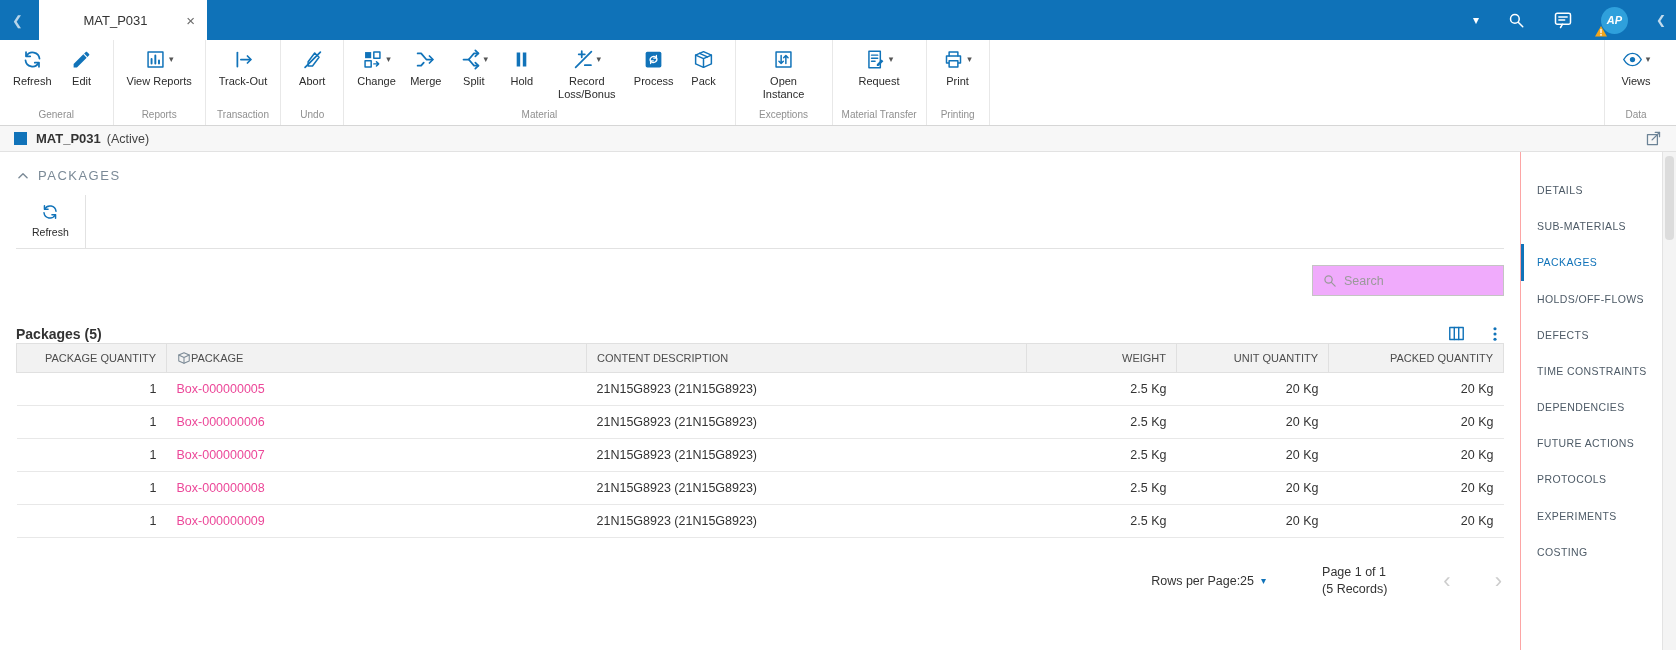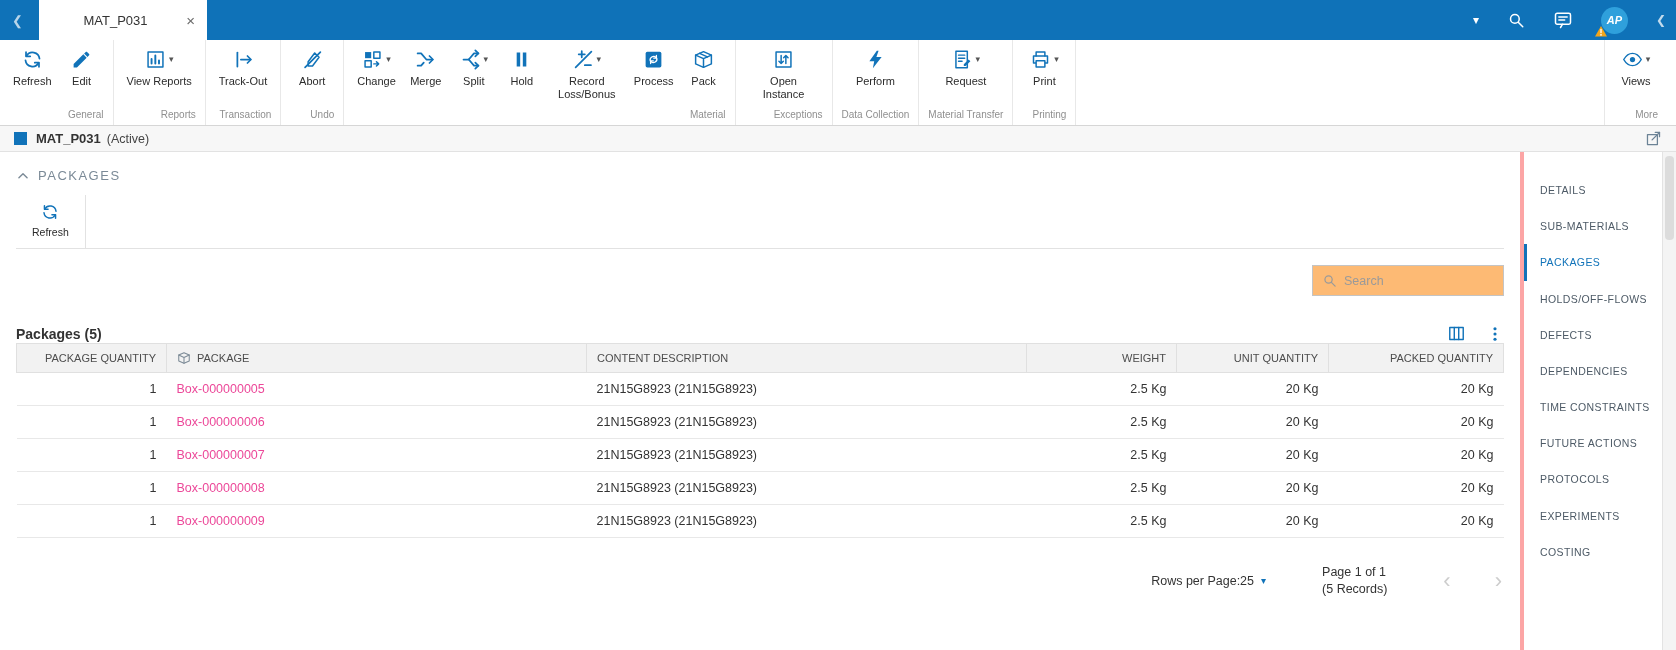--- a/index.html
+++ b/index.html
@@ -28,21 +28,21 @@
   
   .ribbon { flex: 0 0 86px; background: #fff; border-bottom: 1px solid #d6d6d6; display: flex; align-items: stretch; }
   .rgroup { display: flex; flex-direction: column; justify-content: space-between; border-right: 1px solid #e8e8e8; padding: 0 7px; }
   .rgroup.page-group { margin-left: auto; border-right: none; border-left: 1px solid #e8e8e8; padding-right: 16px; }
   .rbtns { display: flex; justify-content: center; }
   .rbtn { display: flex; flex-direction: column; align-items: center; gap: 5px; padding: 8px 6px 2px; min-width: 48px; cursor: pointer; background: none; border: none; }
   .riconrow { display: flex; align-items: center; gap: 3px; height: 22px; }
   .ricon svg { width: 21px; height: 21px; }
   .caret { font-size: 9px; color: #555; }
   .rlabel { font-size: 11px; color: #2b2b2b; text-align: center; line-height: 1.15; max-width: 70px; font-family: "Liberation Sans", sans-serif; }
-  .rcap { text-align: right; font-size: 10px; color: #8f8f8f; padding: 3px 2px 5px; white-space: nowrap; }
+  .rcap { text-align: center; font-size: 10px; color: #8f8f8f; padding: 3px 2px 5px; white-space: nowrap; }
 
   
   .contextbar { flex: 0 0 26px; background: #f7f7f7; border-bottom: 1px solid #e2e2e2; display: flex; align-items: center; padding: 0 14px; }
   .ctx-square { width: 13px; height: 13px; background: #1173B9; margin-right: 9px; }
   .ctx-title { font-size: 13px; font-weight: bold; color: #333; margin-right: 6px; }
   .ctx-status { font-size: 12.5px; color: #444; }
   .ctx-popout { margin-left: auto; cursor: pointer; }
 
   
   .workarea { flex: 1; display: flex; min-height: 0; }
@@ -51,50 +51,50 @@
   .sec-head { display: flex; align-items: center; gap: 8px; padding-top: 16px; }
   .sec-chev svg { width: 14px; height: 14px; }
   .sec-title { font-size: 13px; color: #7b8a97; letter-spacing: 1.5px; }
 
   .sec-toolbar { margin-top: 12px; border-bottom: 1px solid #e2e2e2; display: flex; }
   .sec-refresh { display: flex; flex-direction: column; align-items: center; gap: 5px; padding: 8px 16px 10px; border-right: 1px solid #e2e2e2; cursor: pointer; }
   .sec-refresh svg { width: 18px; height: 18px; }
   .sr-label { font-size: 10.5px; color: #2b2b2b; }
 
   .search-row { display: flex; justify-content: flex-end; margin-top: 16px; }
-  .searchbox { width: 192px; height: 31px; border: 1px solid #c4c4c4; display: flex; align-items: center; padding: 0 9px; gap: 7px; background: #fdba74; }
+  .searchbox { width: 192px; height: 31px; border: 1px solid #c4c4c4; display: flex; align-items: center; padding: 0 9px; gap: 7px; background: #f0abfc; }
   .searchbox svg { width: 15px; height: 15px; flex: 0 0 auto; }
   .searchbox input { border: none; outline: none; flex: 1; font-size: 12.5px; color: #333; font-family: "Liberation Sans", sans-serif; background: transparent; min-width: 0; }
   .searchbox input::placeholder { color: #9a9a9a; }
 
   .tbl-title-row { display: flex; align-items: center; margin-top: 28px; }
   .tbl-title { font-size: 14px; font-weight: bold; color: #333; }
   .tbl-icons { margin-left: auto; display: flex; align-items: center; gap: 20px; }
   .columns-btn svg { width: 19px; height: 19px; cursor: pointer; }
   .kebab-btn svg { width: 18px; height: 18px; cursor: pointer; }
 
   table.pkg { width: 100%; border-collapse: collapse; table-layout: fixed; }
   table.pkg thead tr { background: #f2f2f2; }
   table.pkg th { font-size: 11px; font-weight: normal; color: #4d4d4d; height: 29px; border: 1px solid #e0e0e0; padding: 0 10px; white-space: nowrap; overflow: hidden; cursor: pointer; }
   table.pkg td { font-size: 12.5px; color: #333; height: 33px; border-bottom: 1px solid #e8e8e8; padding: 0 10px; white-space: nowrap; overflow: hidden; }
   .al-r { text-align: right; }
   .al-l { text-align: left; }
-  .hdr-pkg { display: flex; align-items: center; gap: 6px; }
+  .hdr-pkg { display: flex; align-items: center; gap: 0; }
   .hdr-pkg svg { width: 14px; height: 14px; }
   a.pkg-link { color: #ec4899; text-decoration: none; cursor: pointer; }
 
   .pagefoot { display: flex; align-items: center; justify-content: flex-end; margin-top: 26px; gap: 56px; padding-right: 2px; }
   .rpp { font-size: 12.5px; color: #333; display: flex; align-items: center; gap: 7px; cursor: pointer; }
   .rpp-caret { color: #1173B9; font-size: 10px; }
   .pginfo { font-size: 12.5px; color: #333; line-height: 1.35; }
   .pgnav { display: flex; align-items: center; gap: 44px; }
   .pgchev { font-size: 22px; color: #cdcdcd; cursor: default; line-height: 1; }
 
   
-  .rightnav { flex: 0 0 142px; border-left: 4px solid #fca5a5; padding-top: 20px; }
+  .rightnav { flex: 0 0 142px; border-left: 1px solid #fca5a5; padding-top: 20px; }
   .navitem { font-size: 10.5px; letter-spacing: .4px; color: #4d5a66; padding: 11px 8px 11px 13px; line-height: 1.35; cursor: pointer; border-left: 3px solid transparent; }
   .navitem.active { color: #1173B9; border-left-color: #1173B9; }
 
   
   .railstrip { flex: 0 0 14px; background: #f4f4f4; border-left: 1px solid #e3e3e3; position: relative; }
   .rail-thumb { position: absolute; top: 4px; left: 2px; width: 9px; height: 84px; background: #dcdcdc; border-radius: 4px; }
 </style>
 </head>
 <body>
 
@@ -323,35 +323,20 @@
                   <path d="M14.7 16.5v-9M14.7 7.5L12.2 10M14.7 7.5l2.5 2.5"></path>
                 </svg>
               </span>
             </span>
           <span class="rlabel">Open Instance</span>
         </button>
       </div>
       <div class="rcap">Exceptions</div>
     </div>
 
-    <div class="rgroup">
-      <div class="rbtns">
-        <button class="rbtn">
-          <span class="riconrow">
-              <span class="ricon">
-                <svg viewBox="0 0 24 24" fill="#1173B9">
-                  <path d="M13.5 2L5 14h5.5L9 22l10-13h-6l2.5-7z"></path>
-                </svg>
-              </span>
-            </span>
-          <span class="rlabel">Perform</span>
-        </button>
-      </div>
-      <div class="rcap">Data Collection</div>
-    </div>
 
     <div class="rgroup">
       <div class="rbtns">
         <button class="rbtn">
           <span class="riconrow">
               <span class="ricon">
                 <svg viewBox="0 0 24 24" fill="none" stroke="#1173B9" stroke-width="1.7">
                   <rect x="4.5" y="2.5" width="13" height="19"></rect>
                   <path d="M7.5 7h7M7.5 10.5h7M7.5 14h4"></path>
                   <path d="M13.5 17.5l5.5-5.5 2 2-5.5 5.5h-2v-2z" fill="#1173B9" stroke="none"></path>
@@ -394,21 +379,21 @@
                 <svg viewBox="0 0 24 24" fill="none" stroke="#1173B9" stroke-width="1.7">
                   <path d="M2 12c2.6-4.5 6-7 10-7s7.4 2.5 10 7c-2.6 4.5-6 7-10 7s-7.4-2.5-10-7z"></path>
                   <circle cx="12" cy="12" r="3" fill="#1173B9" stroke="none"></circle>
                 </svg>
               </span>
               <span class="caret">▾</span>
             </span>
           <span class="rlabel">Views</span>
         </button>
       </div>
-      <div class="rcap">More</div>
+      <div class="rcap">Data</div>
     </div>
   </div>
 
   <div class="contextbar">
     <span class="ctx-square"></span>
     <span class="ctx-title">MAT_P031</span>
     <span class="ctx-status">(Active)</span>
     <span class="ctx-popout">
       <svg width="17" height="17" viewBox="0 0 24 24" fill="none" stroke="#6c8396" stroke-width="1.8">
           <rect x="3.5" y="6.5" width="14" height="14"></rect>
@@ -565,22 +550,22 @@
       </div>
 
     </div>
 
     <div class="rightnav">
       <div class="navitem">DETAILS</div>
       <div class="navitem">SUB-MATERIALS</div>
       <div class="navitem active">PACKAGES</div>
       <div class="navitem">HOLDS/OFF-FLOWS</div>
       <div class="navitem">DEFECTS</div>
+      <div class="navitem">TIME CONSTRAINTS</div>
       <div class="navitem">DEPENDENCIES</div>
-      <div class="navitem">TIME CONSTRAINTS</div>
       <div class="navitem">FUTURE ACTIONS</div>
       <div class="navitem">PROTOCOLS</div>
       <div class="navitem">EXPERIMENTS</div>
       <div class="navitem">COSTING</div>
     </div>
 
     <div class="railstrip">
       <div class="rail-thumb"></div>
     </div>
 

